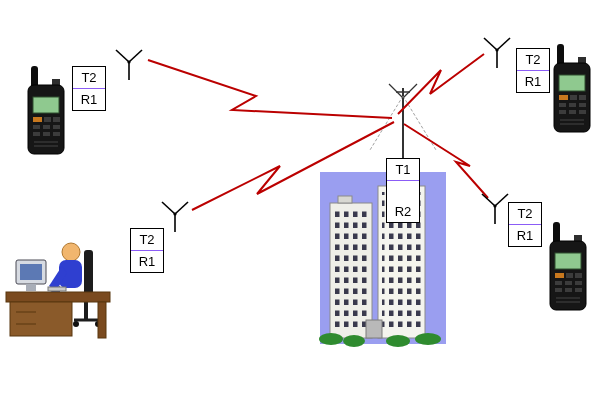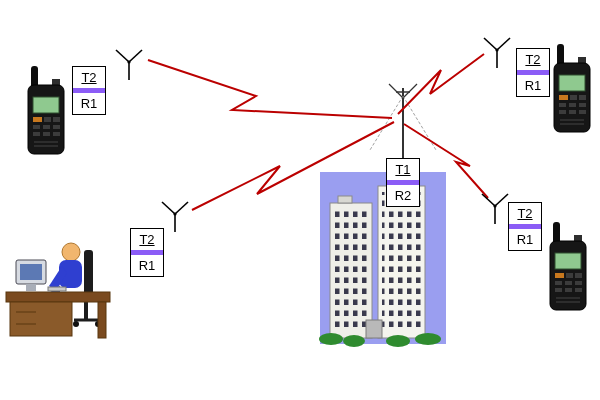--- a/index.html
+++ b/index.html
@@ -20,21 +20,21 @@
     flex-direction:column;
     text-align:center;
     font-size:13px;
     color:#000;
     z-index:5;
   }
   .label-box .cell{
     height:21px;
     line-height:21px;
   }
-  .label-box .cell:first-child{border-bottom:5px solid #8b5cf6;text-decoration:underline;}
+  .label-box .cell:first-child{border-bottom:1px solid #8b5cf6;}
 </style>
 </head>
 <body>
 
 <div class="canvas">
 
   <svg class="artwork" width="600" height="400" viewBox="0 0 600 400">
     <defs>
 
       <pattern id="win" width="9" height="11" patternUnits="userSpaceOnUse">
@@ -152,18 +152,18 @@
   <div class="label-box" style="left:130px; top:228px;">
     <div class="cell">T2</div>
     <div class="cell">R1</div>
   </div>
 
   <div class="label-box" style="left:508px; top:202px;">
     <div class="cell">T2</div>
     <div class="cell">R1</div>
   </div>
 
-  <div class="label-box" style="left:386px; top:158px;">
+  <div class="label-box" style="left:386px; top:158px;gap:20px;">
     <div class="cell">T1</div>
     <div class="cell">R2</div>
   </div>
 
 </div>
 
 </body></html>

